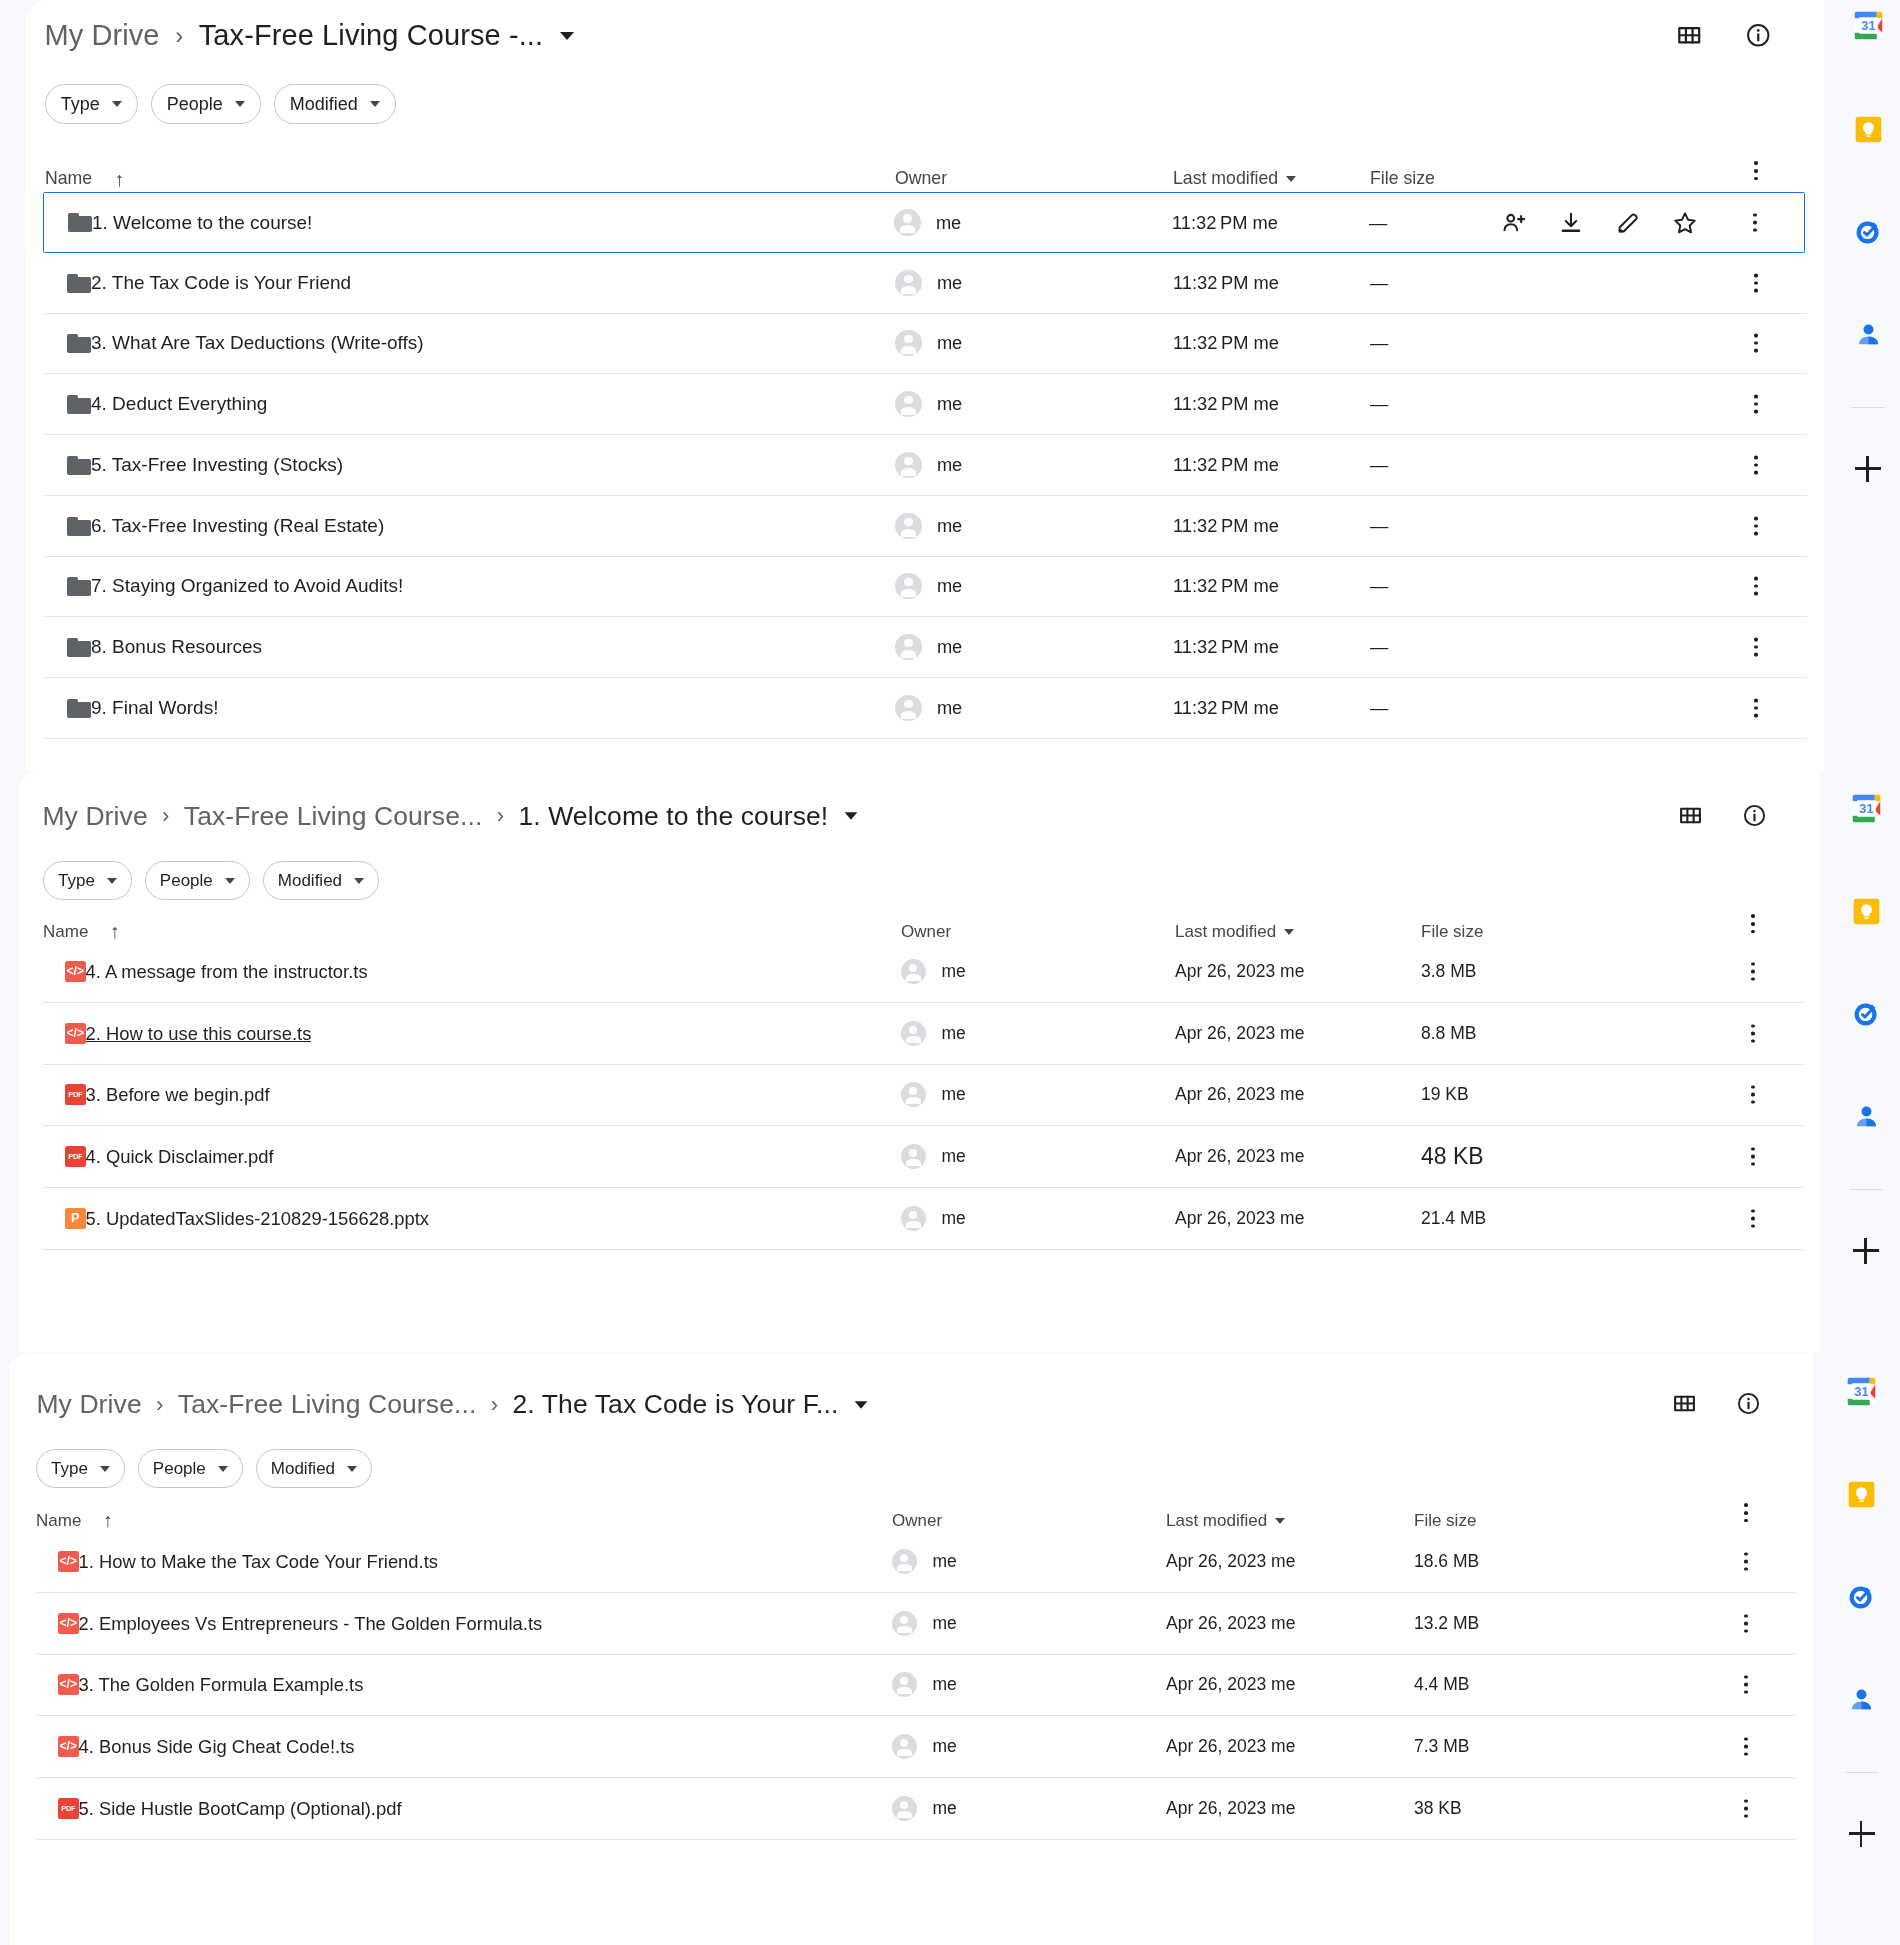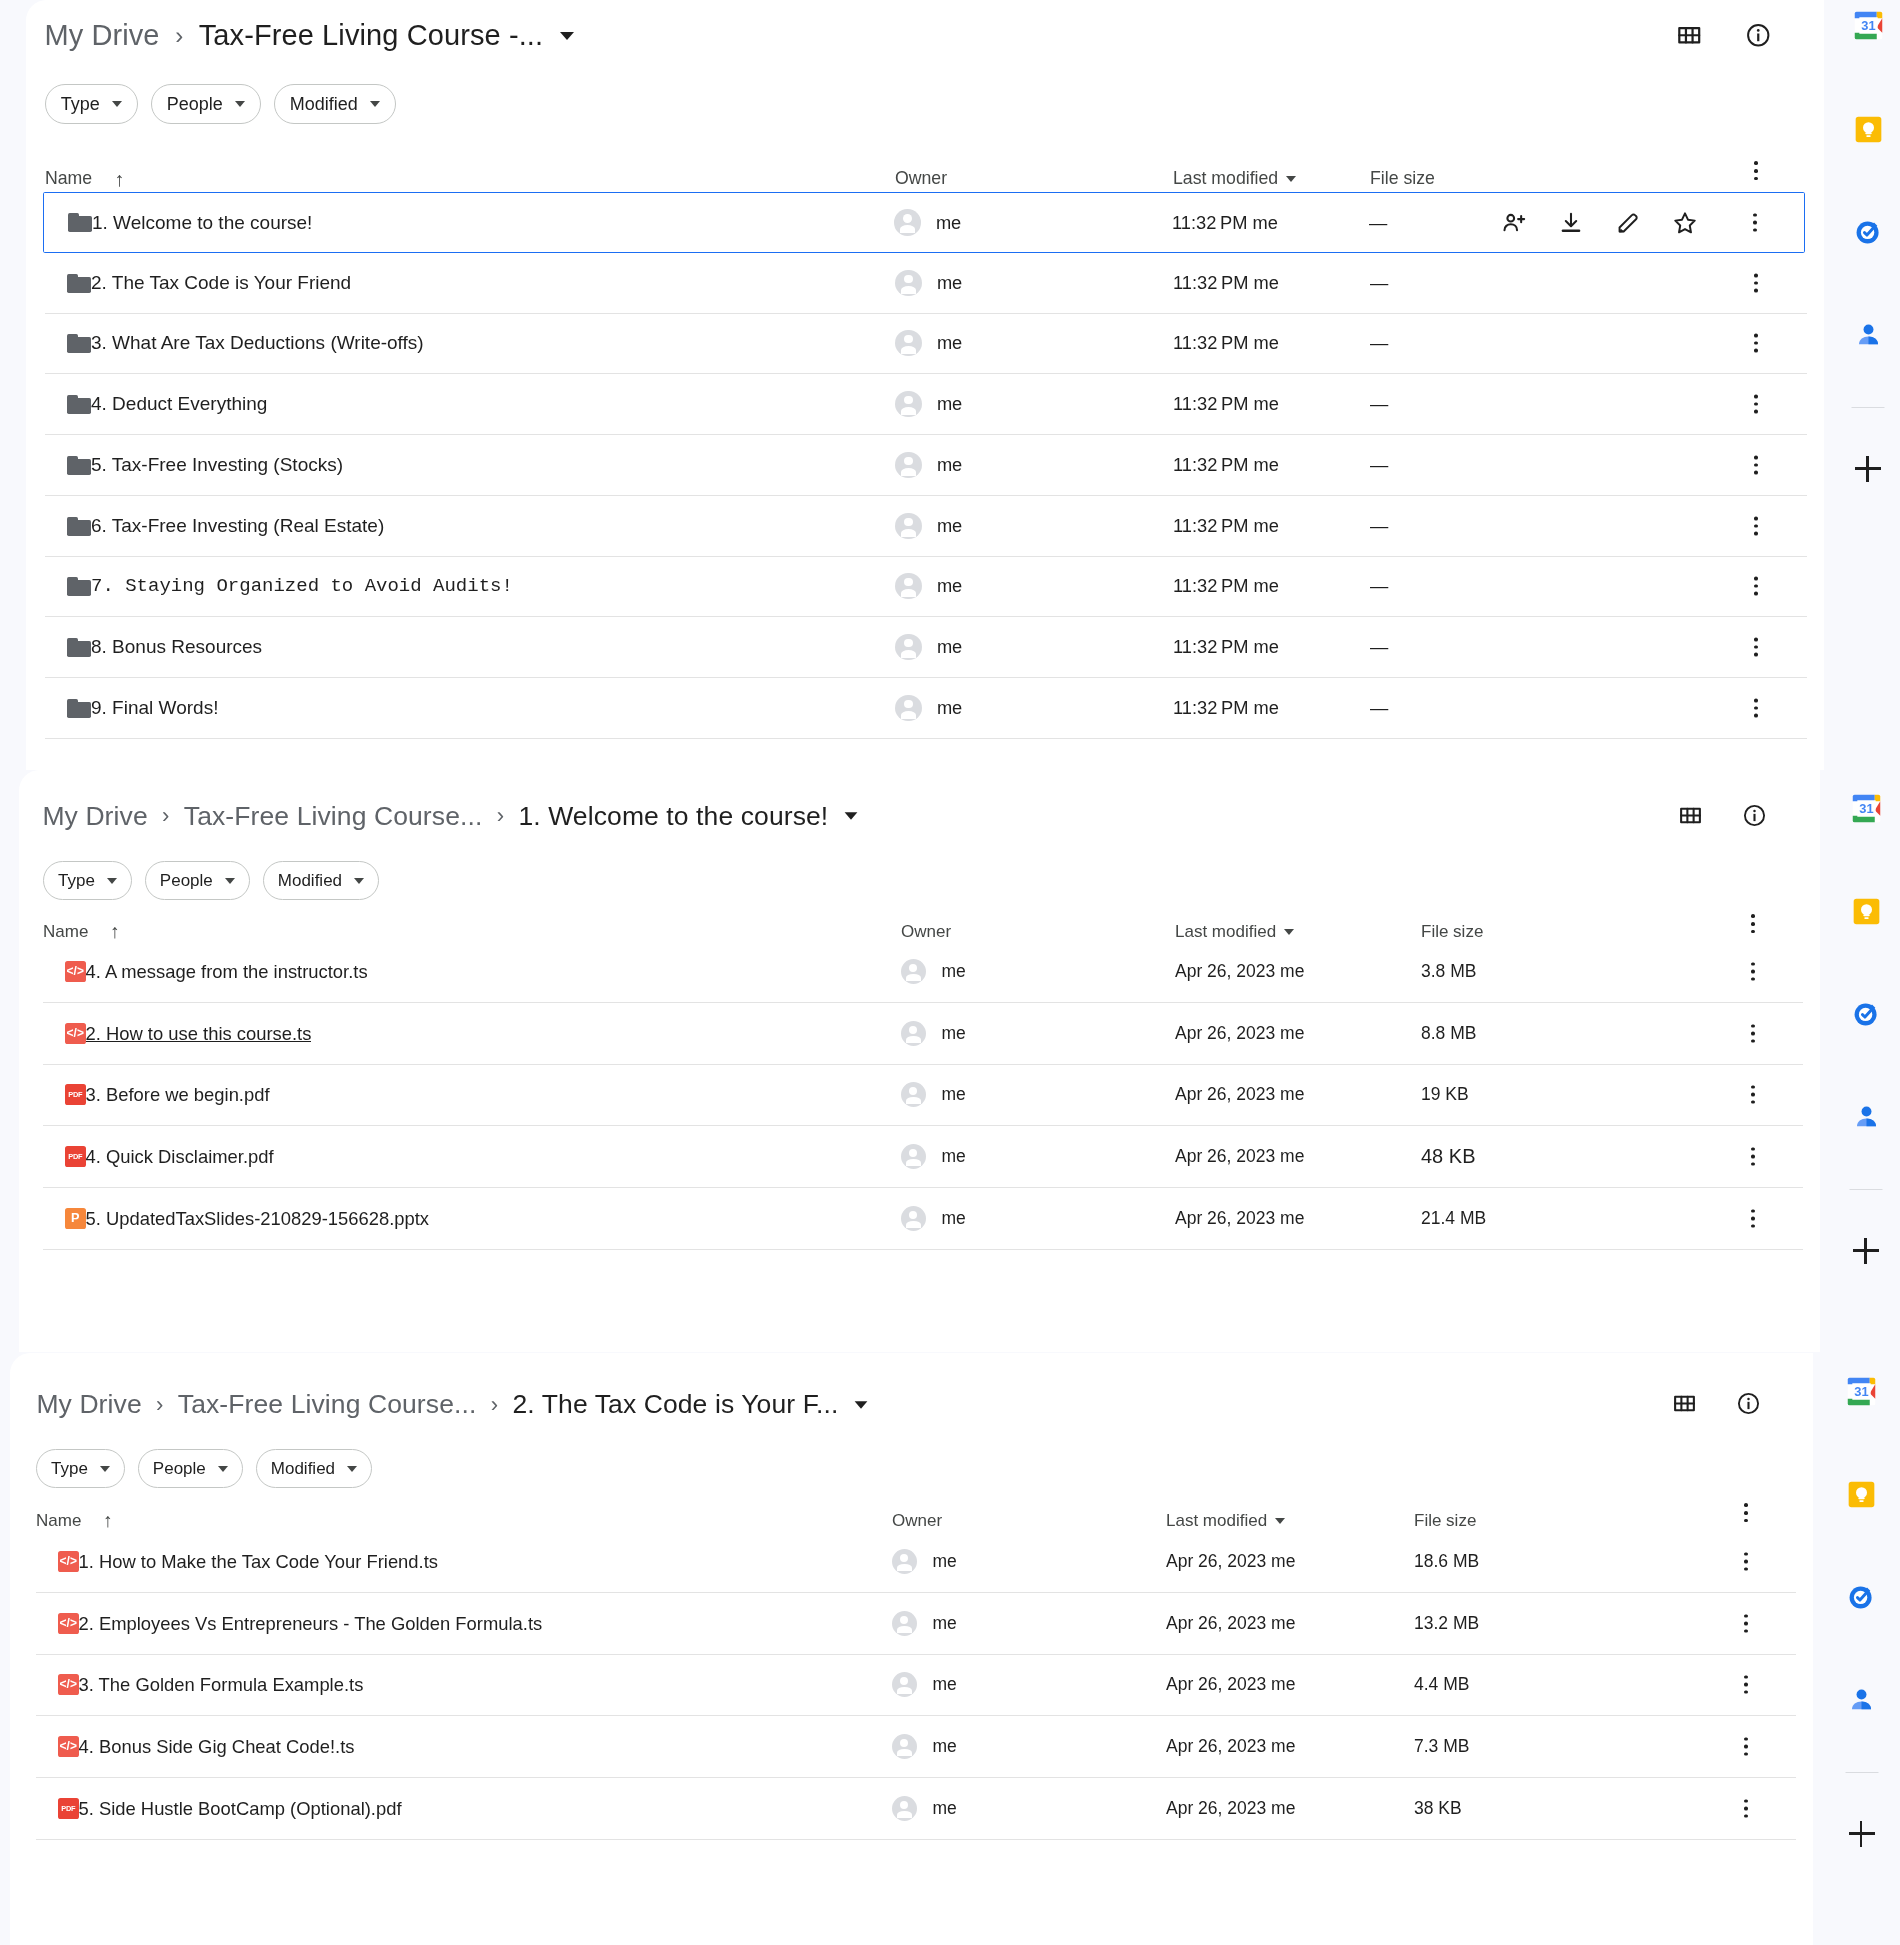--- a/index.html
+++ b/index.html
@@ -363,21 +363,21 @@
           </div>
           <div class="c-mod" style="position: absolute; left: 1128px; font-size: 18.3px;">11:32 PM me</div>
           <div class="c-size" style="position: absolute; left: 1325px; font-size: 18.3px;">—</div>
           <span class="kebab" style="width: 26px; height: 19px; gap: 3.9px; position: absolute; left: 1698px; top: 50%; transform: translateY(-50%);">
             <b style="width: 3.9px; height: 3.9px;"></b>
             <b style="width: 3.9px; height: 3.9px;"></b>
             <b style="width: 3.9px; height: 3.9px;"></b>
           </span>
         </div>
         <div class="tr" style="position: absolute; left: 45px; top: 556px; width: 1762px; height: 61px; font-size: 19px;">
-          <div class="c-name" style="position: absolute; left: 22px; gap: 0px; align-items: center; font-family: Liberation Mono, monospace;">
+          <div class="c-name" style="position: absolute; left: 22px; gap: 0px; align-items: center;">
             <span class="folder" style="width: 24px; height: 19px;">
               <i class="tab" style="left: 0px; top: 0px; width: 11px; height: 4.1px;"></i>
               <i class="body" style="left: 0px; top: 3px; width: 24px; height: 16px;"></i>
             </span>
             <span class="nm" style="max-width: 753px;">7. Staying Organized to Avoid Audits!</span>
           </div>
           <div class="c-owner" style="position: absolute; left: 850px; gap: 15.4px; align-items: center;">
             <span class="avatar" style="width: 26.5px; height: 26.5px;">
               <span class="head" style="width: 8.8px; height: 8.8px; left: 9px; top: 4.8px;"></span>
               <span class="torso" style="width: 15.4px; height: 8px; left: 5.6px; top: 16px;"></span>
@@ -608,21 +608,21 @@
             <span class="nm" style="max-width: 753px;">4. Quick Disclaimer.pdf</span>
           </div>
           <div class="c-owner" style="position: absolute; left: 858px; gap: 15.4px; align-items: center;">
             <span class="avatar" style="width: 25px; height: 25px;">
               <span class="head" style="width: 8.2px; height: 8.2px; left: 8.3px; top: 4.5px;"></span>
               <span class="torso" style="width: 14.4px; height: 7.4px; left: 5.2px; top: 15px;"></span>
             </span>
             <span class="ownm" style="font-size: 17.5px;">me</span>
           </div>
           <div class="c-mod" style="position: absolute; left: 1132px; font-size: 17.5px;">Apr 26, 2023 me</div>
-          <div class="c-size" style="position: absolute; left: 1378px; font-size: 20px;">48 KB</div>
+          <div class="c-size" style="position: absolute; left: 1378px; font-size: 23px;">48 KB</div>
           <span class="kebab" style="width: 26px; height: 19px; gap: 3.9px; position: absolute; left: 1697px; top: 50%; transform: translateY(-50%);">
             <b style="width: 3.9px; height: 3.9px;"></b>
             <b style="width: 3.9px; height: 3.9px;"></b>
             <b style="width: 3.9px; height: 3.9px;"></b>
           </span>
         </div>
         <div class="tr" style="position: absolute; left: 43px; top: 418px; width: 1760px; height: 62px; font-size: 18.4px;">
           <div class="c-name" style="position: absolute; left: 22px; align-items: center;">
             <span class="ftype ppt" style="width: 20.5px; height: 21.4px; font-size: 12.7px; letter-spacing: 0px;">P</span>
             <span class="nm" style="max-width: 753px;">5. UpdatedTaxSlides-210829-156628.pptx</span>

